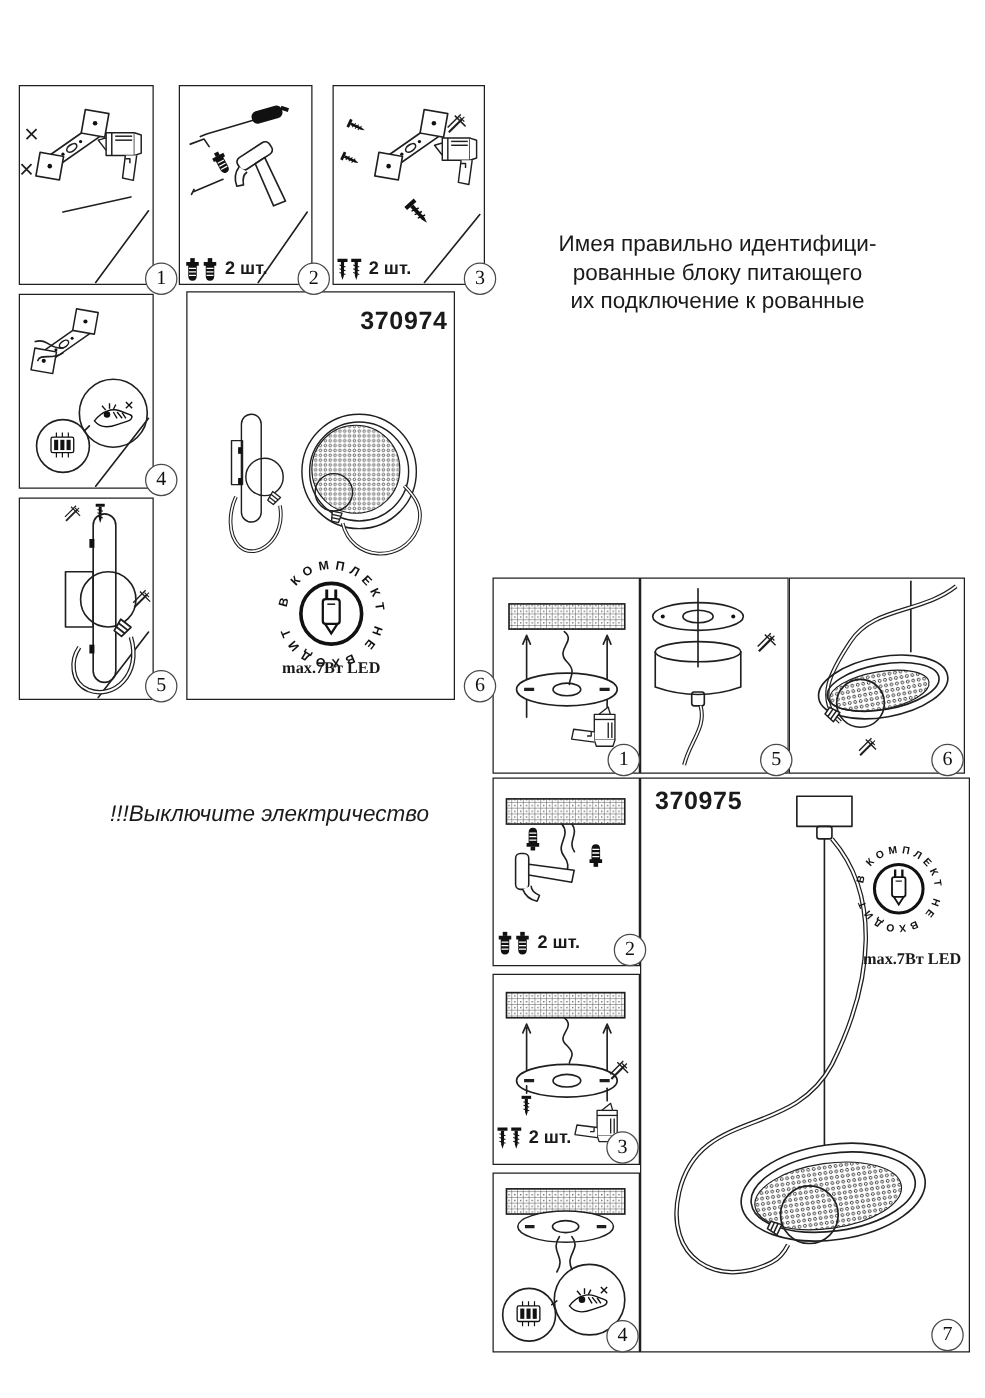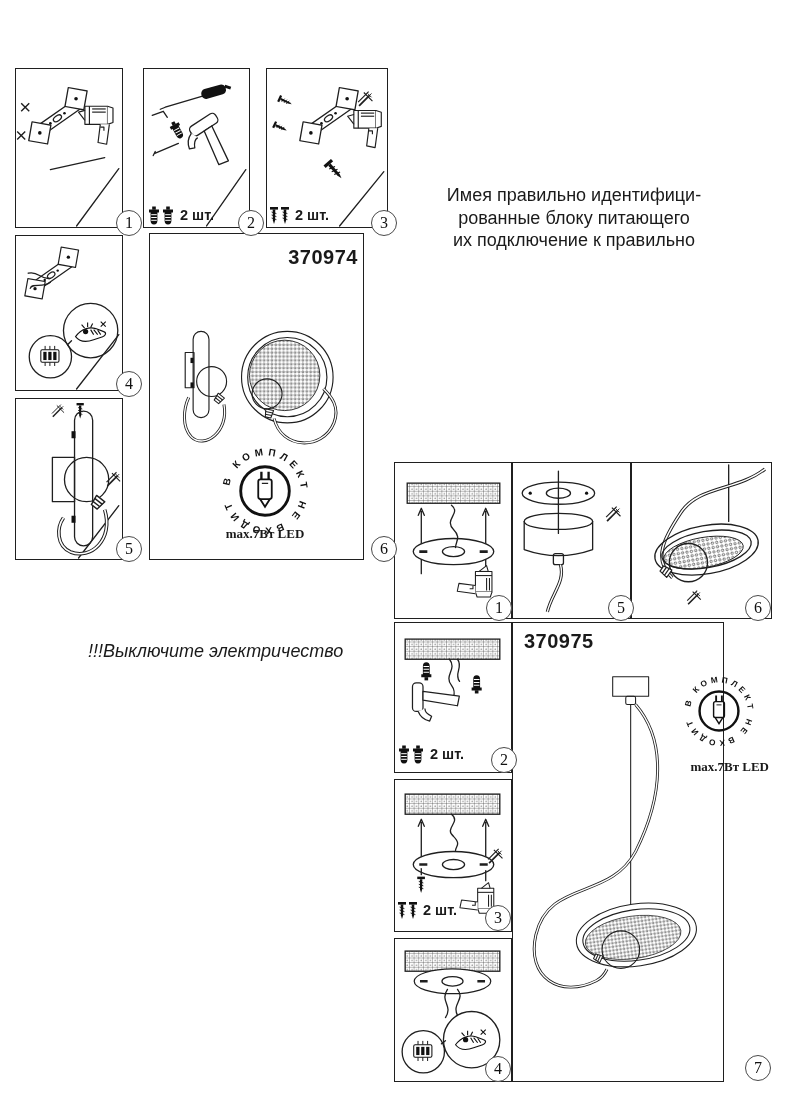--- a/index.html
+++ b/index.html
@@ -110,21 +110,21 @@
     </g>
   </defs>
 </svg>
 
 <div id="page">
 
 
   <div class="note">
     <div>Имея правильно идентифици-</div>
     <div>рованные блоку питающего</div>
-    <div>их подключение к правильно</div>
+    <div>их подключение к рованные</div>
   </div>
 
   <div class="warning">!!!Выключите электричество</div>
 
   <div class="panel" style="left:15px;top:68px;width:108px;height:160px;">
     <svg class="art" viewBox="0 0 105 157">
       <path class="ink" d="M60,156 L102,99"></path>
       <use href="#bracket" transform="translate(14,24)"></use>
       <use href="#xmark" transform="translate(9,38)"></use>
       <use href="#xmark" transform="translate(5,66)"></use>
@@ -296,21 +296,21 @@
       <use href="#plateoval" transform="translate(57,42) scale(0.95)"></use>
       <path class="ink" d="M52,50 c-8,12 6,16 -2,28 M62,50 c8,10 -6,14 0,26"></path>
       <circle class="ink" cx="76" cy="100" r="28" fill="#fff"></circle>
       <use href="#handwires" transform="translate(58,87)"></use>
       <circle class="ink" cx="28" cy="112" r="21" fill="#fff"></circle>
       <use href="#terminal" transform="translate(18.5,105) scale(0.95)"></use>
       <path class="ink" d="M46,104 L50,101"></path>
     </svg>
   </div>
 
-  <div class="panel" style="left:512px;top:622px;width:212px;height:460px;">
+  <div class="panel" style="left:512px;top:622px;width:264px;height:460px;">
     <svg class="art" viewBox="0 0 257 457">
       <rect class="ink" x="122" y="14" width="44" height="24" fill="#fff"></rect>
       <rect class="ink" x="138" y="38" width="12" height="10" rx="2" fill="#fff"></rect>
       <path class="ink" d="M144,48 V292"></path>
       <path d="M150,48 C188,92 184,160 150,228 C118,288 44,262 28,330 C16,382 58,408 102,386 C108,383 112,378 115,372" stroke="#1f1f1f" stroke-width="3.6" fill="none"></path>
       <path d="M150,48 C188,92 184,160 150,228 C118,288 44,262 28,330 C16,382 58,408 102,386 C108,383 112,378 115,372" stroke="#fff" stroke-width="1.6" fill="none"></path>
       <ellipse class="ink" cx="151" cy="330" rx="74" ry="38" transform="rotate(-8 151 330)" fill="#fff"></ellipse>
       <ellipse class="ink" cx="151" cy="330" rx="66" ry="31" transform="rotate(-8 151 330)" fill="#fff"></ellipse>
       <ellipse cx="147" cy="333" rx="59" ry="26" transform="rotate(-8 147 333)" fill="url(#mesh)" stroke="#1f1f1f" stroke-width="0.9"></ellipse>
       <circle class="ink" cx="132" cy="348" r="23" fill="#fff"></circle>

